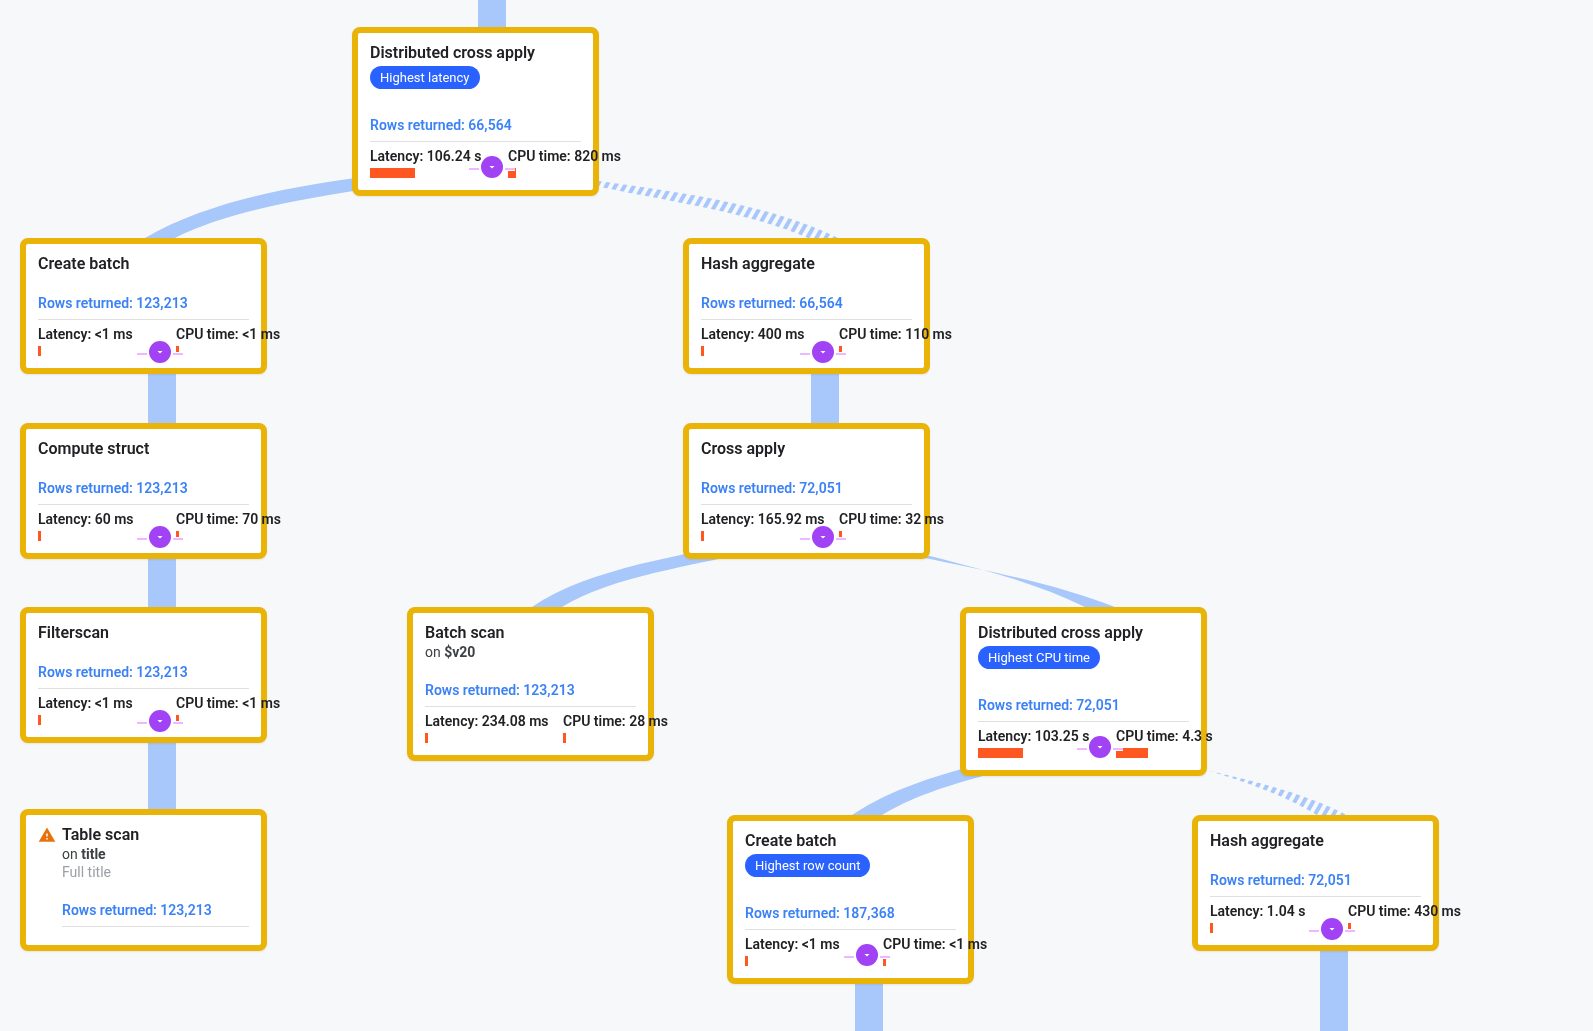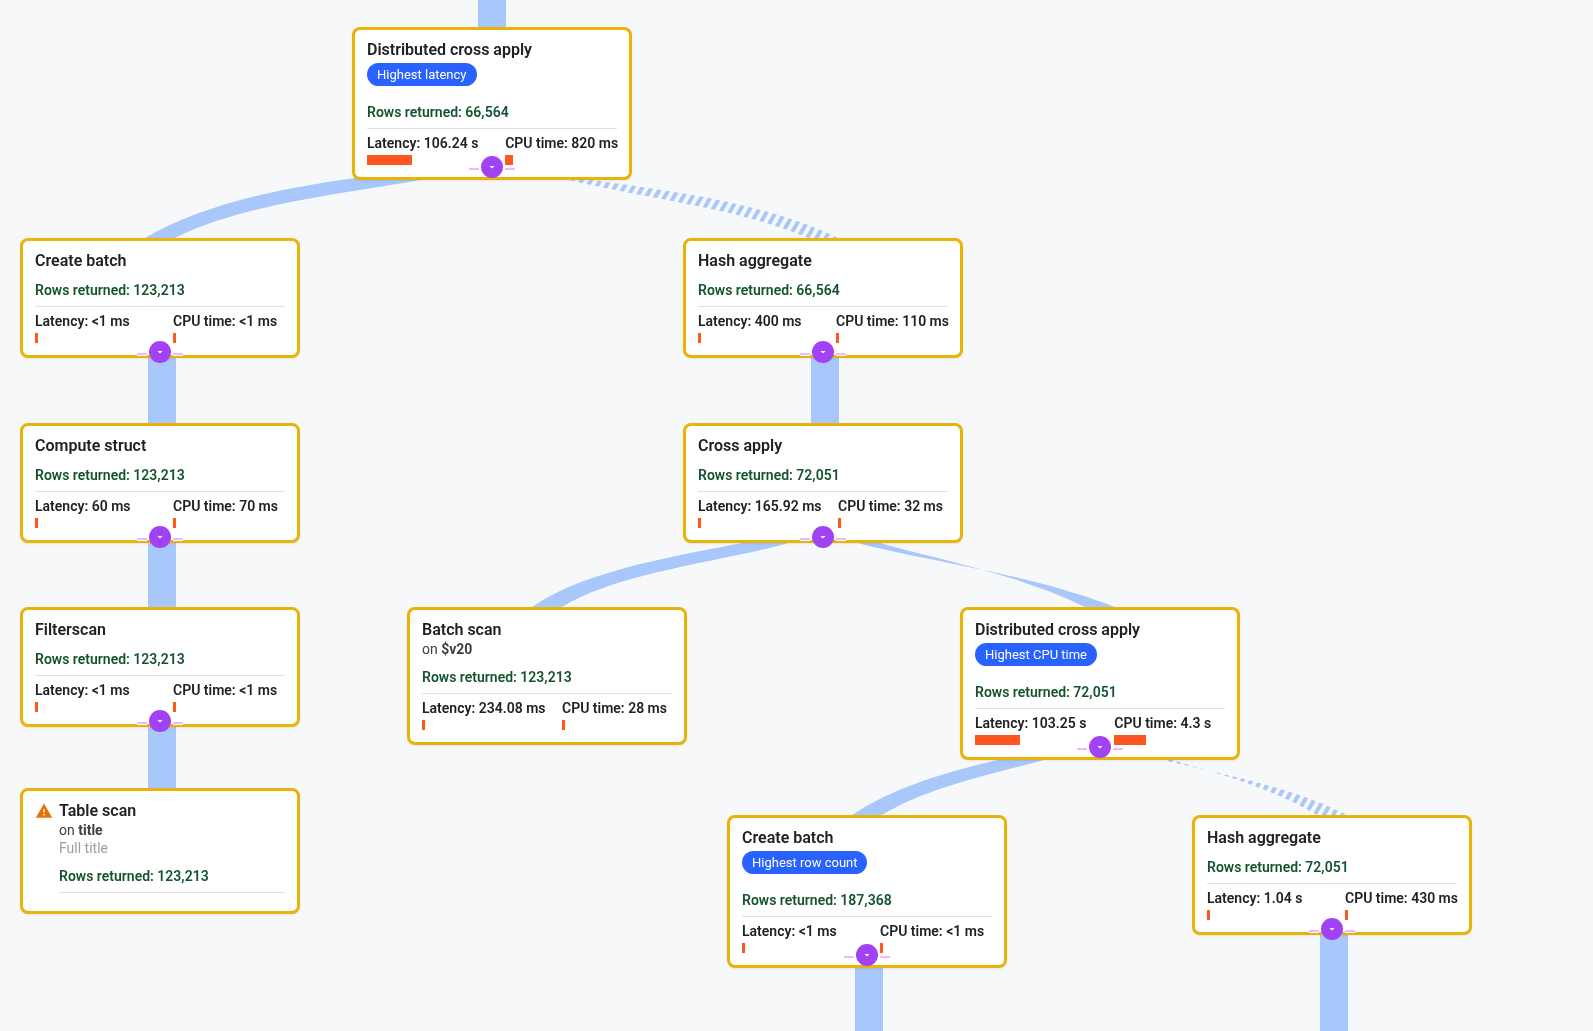--- a/index.html
+++ b/index.html
@@ -14,23 +14,23 @@
   }
   svg.edges {
     position: absolute;
     inset: 0;
     width: 1593px;
     height: 1031px;
     pointer-events: none;
   }
   .node {
     position: absolute;
-    width: 280px;
+    width: 247px;
     background: #ffffff;
-    border: 3px solid #eab308;
+    border: 6px solid #eab308;
     border-radius: 8px;
     padding: 10px 12px 12px 12px;
     box-sizing: border-box;
     font-size: 14px;
     color: #3c4043;
     box-shadow: 0 1px 2px rgba(60,64,67,0.1);
   }
   .node .title-row {
     display: flex;
     align-items: center;
@@ -57,22 +57,22 @@
     font-size: 14px;
     color: #3c4043;
     margin-top: 2px;
   }
   .subline .muted {
     color: #9aa0a6;
   }
   .rows {
     font-size: 14px;
     font-weight: 600;
-    color: #14532d;
-    margin-top: 12px;
+    color: #3b82f6;
+    margin-top: 22px;
   }
   .divider {
     height: 1px;
     background: #e0e0e0;
     margin: 8px 0 6px 0;
   }
   .metrics {
     display: flex;
     gap: 28px;
   }
@@ -248,21 +248,21 @@
       </div>
     <div class="metric">
         <div class="label"><span>CPU time: </span><span>&lt;1 ms</span></div>
         <div class="bar-track">
           <div class="bar-fill" style="width: 3px;"></div>
         </div>
       </div>
   </div>
 </div>
 
-<div class="node" id="n-table" style="left: 20px; top: 788px;">
+<div class="node" id="n-table" style="left: 20px; top: 809px;">
   <div class="title-row">
     <svg class="warn-icon" viewBox="0 0 24 24">
         <path fill="#e8710a" d="M1 21h22L12 2 1 21zm12-3h-2v-2h2v2zm0-4h-2v-4h2v4z"></path>
       </svg>
     <div class="title">Table scan</div>
   </div>
   <div class="icon-indent">
     <div class="subline"><span>on </span><b>title</b></div>
     <div class="subline"><span class="muted">Full title</span></div>
     <div class="rows"><span>Rows returned: </span><span>123,213</span></div>

